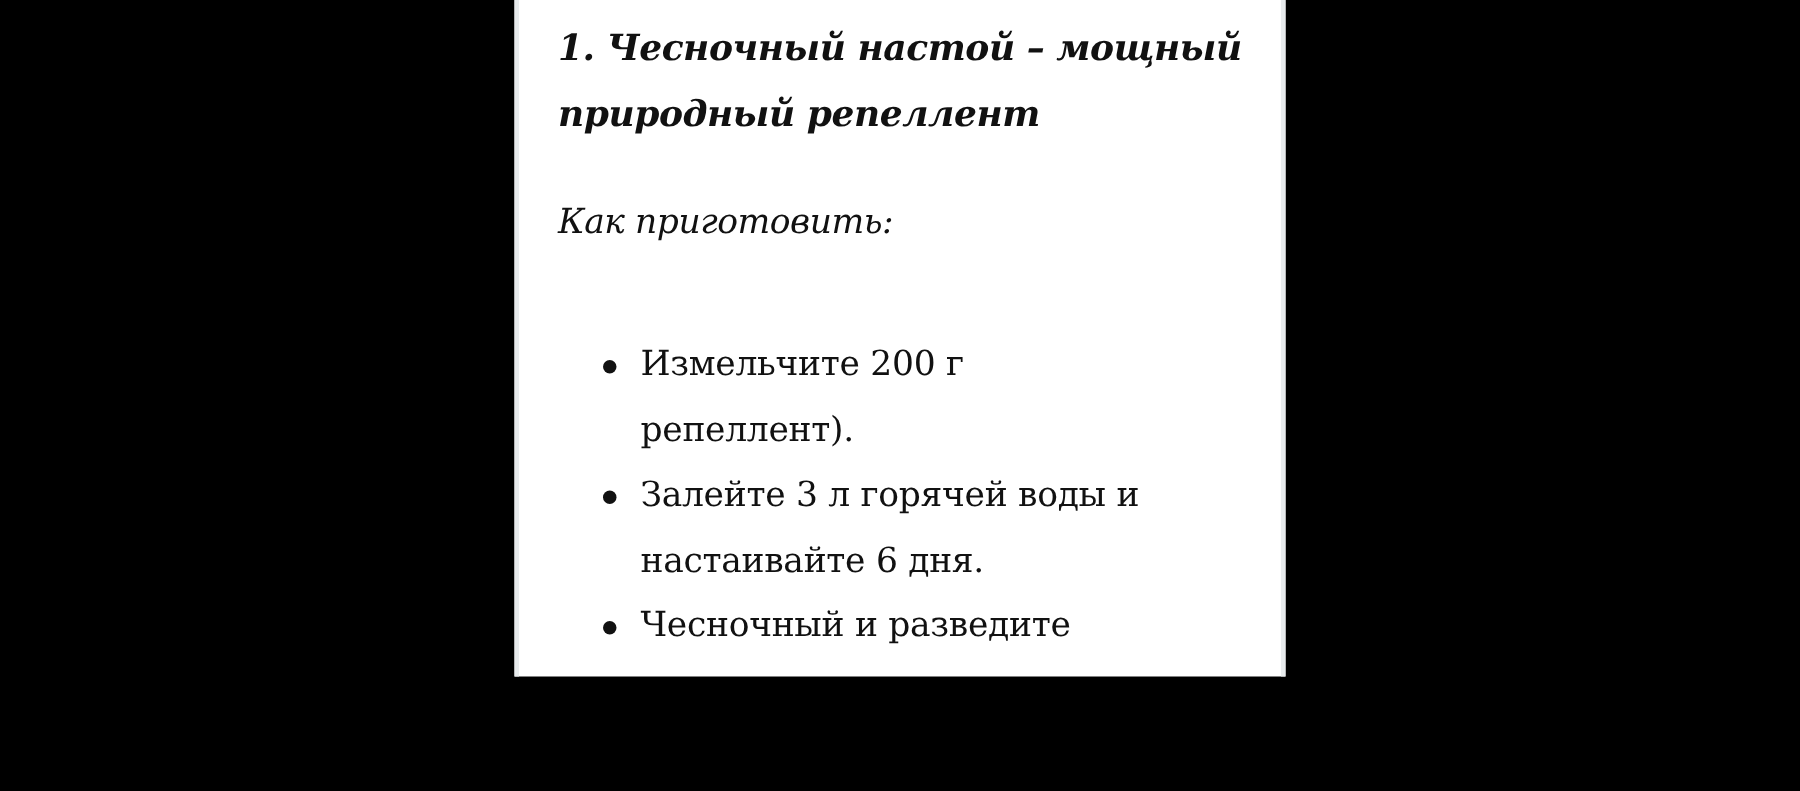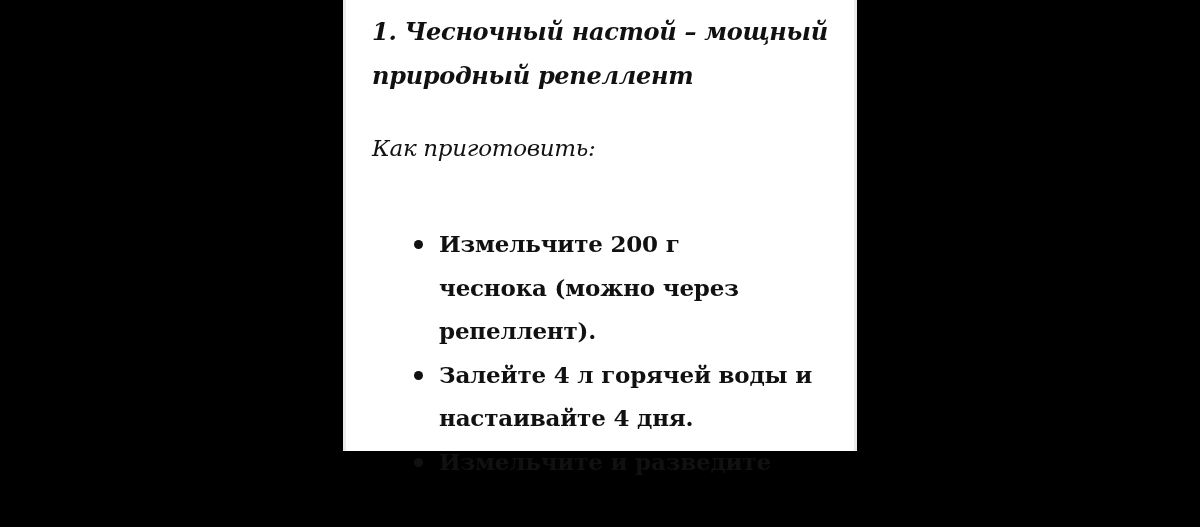--- a/index.html
+++ b/index.html
@@ -41,27 +41,26 @@
       top: 128px;
       margin: 0;
       font-size: 23px;
       font-style: italic;
       font-weight: normal;
       line-height: 40px;
       letter-spacing: -0.3px;
     }
     .steps {
       position: absolute;
-      left: 12px;
+      left: 0;
       top: 222px;
       margin: 0;
       padding: 0;
       list-style: none;
       width: 470px;
-      font-weight: bold;
     }
     .step {
       position: relative;
       padding-left: 81px;
       font-size: 23px;
       line-height: 43.5px;
       letter-spacing: -0.2px;
     }
     .bullet {
       position: absolute;
@@ -83,26 +82,25 @@
   <h2 class="heading">
     <span>1. Чесночный настой – мощный природный репеллент</span>
   </h2>
 
   <p class="subheading">Как приготовить:</p>
 
   <ul class="steps">
     <li class="step">
       <span class="bullet"></span>
       <span class="step-text">Измельчите 200 г</span>
-      <span class="step-text">чеснока (можно через</span>
       <span class="step-text">репеллент).</span>
     </li>
     <li class="step">
       <span class="bullet"></span>
-      <span class="step-text">Залейте 4 л горячей воды и</span>
-      <span class="step-text">настаивайте 4 дня.</span>
+      <span class="step-text">Залейте 3 л горячей воды и</span>
+      <span class="step-text">настаивайте 6 дня.</span>
     </li>
     <li class="step">
       <span class="bullet"></span>
-      <span class="step-text">Измельчите и разведите</span>
+      <span class="step-text">Чесночный и разведите</span>
     </li>
   </ul>
 </div>
 
 </body></html>

